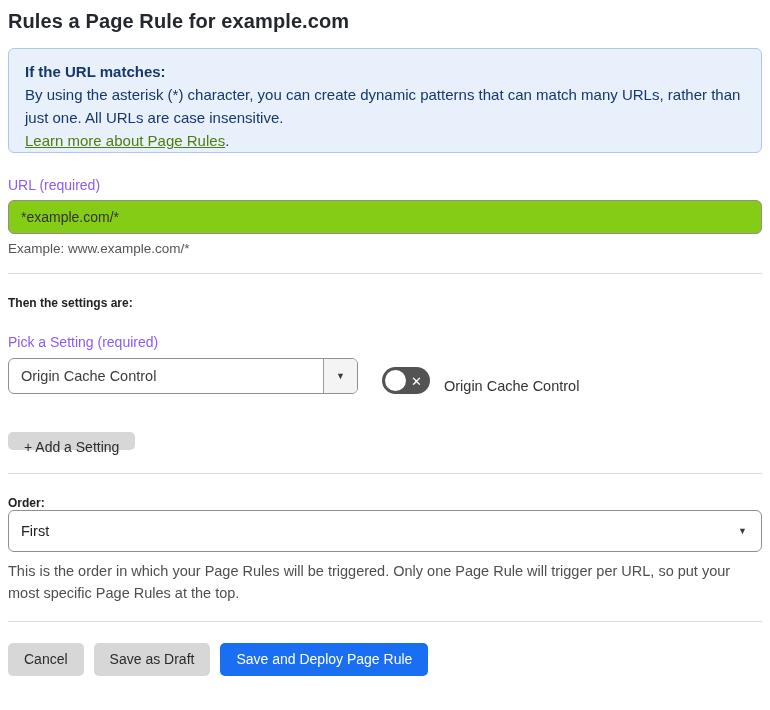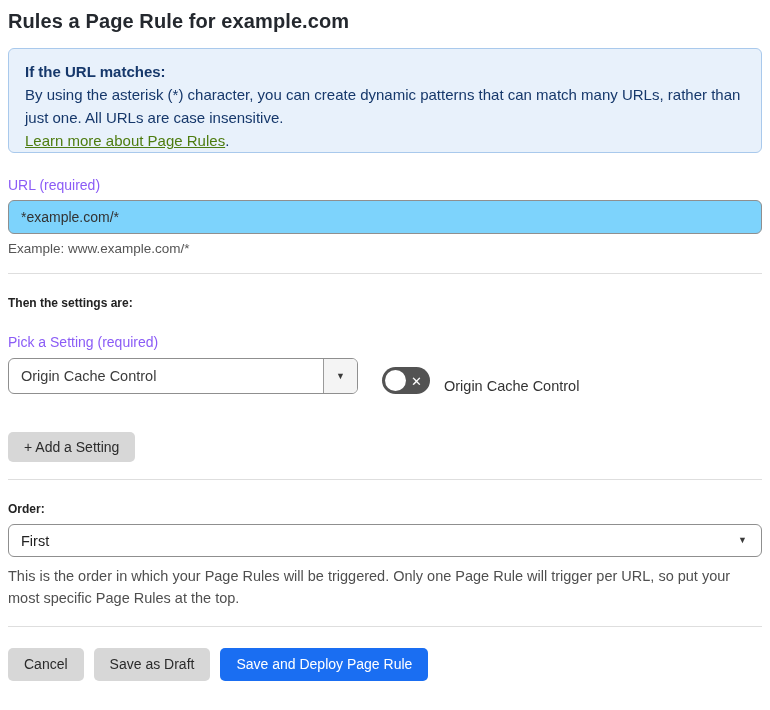--- a/index.html
+++ b/index.html
@@ -34,21 +34,21 @@
   .field-label { margin-top: 24px; font-size: 14px; color: #8b5cf6; }
 
   .text-input {
     margin-top: 7px;
     width: 100%; height: 34px;
     border: 1px solid #8f8f8f; border-radius: 6px;
     padding: 0 12px;
     font-family: "Liberation Sans", sans-serif;
     font-size: 14px; color: #333;
     outline: none;
-    background: #7dd3fc;
+    background: #84cc16;
   }
   .helper-text { margin-top: 7px; font-size: 13.5px; color: #555; }
 
   .divider { border: none; border-top: 1px solid #dedede; margin-top: 17px; }
 
   .section-heading { margin-top: 22px; font-size: 12px; font-weight: bold; color: #222; }
 
   .setting-row { margin-top: 8px; display: flex; align-items: flex-end; }
 
   .select-box {
@@ -87,24 +87,24 @@
   }
   .toggle-label { margin-left: 14px; font-size: 14.5px; color: #333; }
 
   .btn {
     display: inline-block; border: none; cursor: pointer;
     font-family: "Liberation Sans", sans-serif;
     font-size: 14px; border-radius: 5px;
     padding: 0 16px; height: 33px; line-height: 33px;
     color: #2b2b2b; background: #d7d7d7;
   }
-  .btn.add-setting { margin-top: 38px; height: 30px; line-height: 30px; }
+  .btn.add-setting { margin-top: 38px; height: 18px; line-height: 30px; }
   .btn.primary { background: #1a6ef2; color: #ffffff; }
 
-  .order-select { margin-top: 8px; height: 33px; }
+  .order-select { margin-top: 0; height: 42px; }
   .order-select .select-value { font-size: 14.5px; color: #222; }
   .order-caret-zone { display: flex; align-items: center; padding-right: 14px; }
 
   .order-help { margin-top: 8px; font-size: 14.5px; color: #4f4f4f; line-height: 22px; }
 
   .footer-actions { margin-top: 21px; display: flex; align-items: center; }
   .footer-actions .btn + .btn { margin-left: 10px; }
 </style>
 </head>
 <body>

